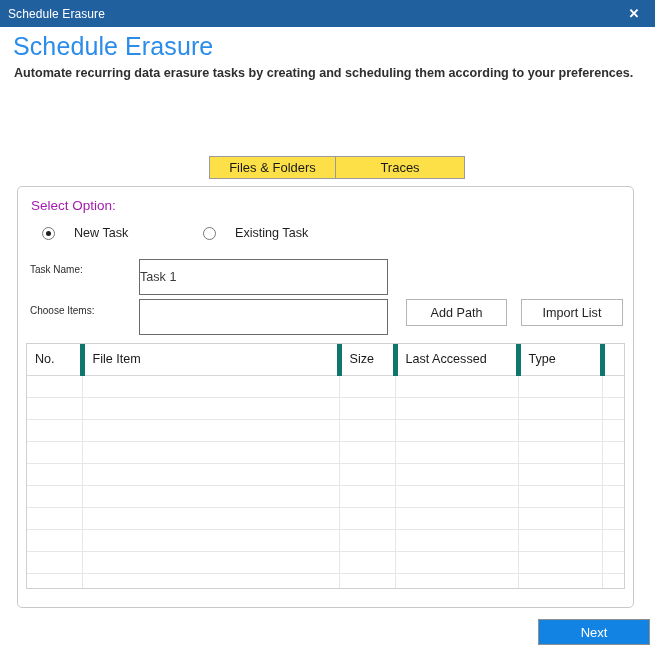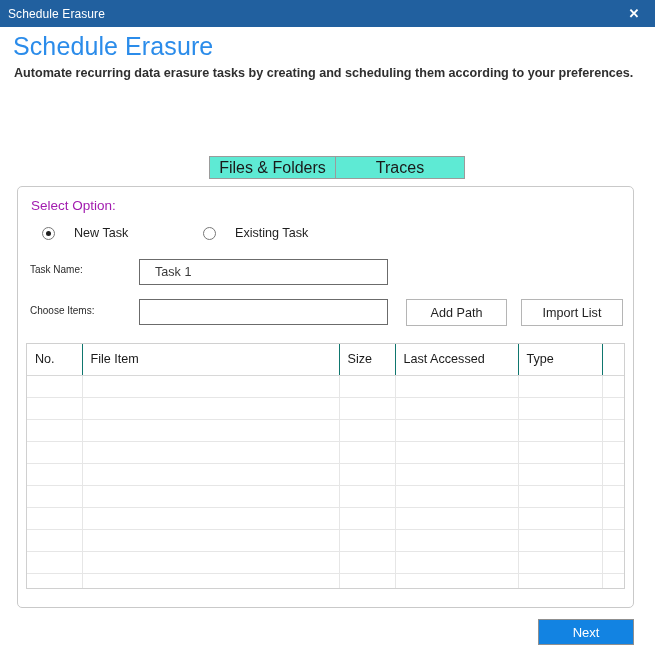--- a/index.html
+++ b/index.html
@@ -83,23 +83,23 @@
     height: 23px;
     display: flex;
     border: 1px solid #9b9b9b;
     box-sizing: border-box;
     background: #ffffff;
   }
   .tab {
     display: flex;
     align-items: center;
     justify-content: center;
-    font-size: 16px;
+    font-size: 13px;
     color: #1a1a1a;
-    background: #5eead4;
+    background: #fde047;
     box-sizing: border-box;
     cursor: default;
     user-select: none;
   }
   .tab.first { width: 126px; border-right: 1px solid #9b9b9b; }
   .tab.second { width: 128px; }
 
   
   .panel {
     position: absolute;
@@ -164,28 +164,28 @@
     position: absolute;
     font-size: 10px;
     color: #2a2a2a;
     white-space: nowrap;
   }
   .label-taskname { left: 12px; top: 77px; }
   .label-chooseitems { left: 12px; top: 118px; }
 
   .text-input {
     position: absolute;
-    height: 26px;
+    height: 36px;
     border: 1px solid #6b6b6b;
     box-sizing: border-box;
     background: #ffffff;
     font-family: "Liberation Sans", sans-serif;
     font-size: 12.6px;
     color: #3a3a3a;
-    padding: 0 15px;
+    padding: 0 0;
     outline: none;
     border-radius: 0;
   }
   .input-taskname { left: 121px; top: 72px; width: 249px; }
   .input-chooseitems { left: 121px; top: 112px; width: 249px; }
 
   .btn {
     position: absolute;
     height: 27px;
     border: 1px solid #b5b5b5;
@@ -216,21 +216,21 @@
     table-layout: fixed;
     width: 100%;
   }
   table.filetable th {
     height: 31px;
     font-size: 12.6px;
     font-weight: normal;
     color: #1a1a1a;
     text-align: left;
     padding: 0 0 0 8px;
-    border-right: 1px solid #0f766e;
+    border-right: 5px solid #0f766e;
     border-bottom: 1px solid #d8d8d8;
     background: #ffffff;
     vertical-align: middle;
     white-space: nowrap;
     box-sizing: border-box;
   }
   table.filetable th:last-child { border-right: none; }
   table.filetable td {
     height: 22px;
     border-right: 1px solid #e6e6e6;
@@ -242,21 +242,21 @@
     box-sizing: border-box;
     overflow: hidden;
     white-space: nowrap;
   }
   table.filetable td:last-child { border-right: none; }
 
   
   .btn-next {
     position: absolute;
     left: 538px; top: 619px;
-    width: 96px;
+    width: 112px;
     height: 26px;
     background: #1283e2;
     border: 1px solid #8f8f8f;
     box-sizing: border-box;
     color: #ffffff;
     font-family: "Liberation Sans", sans-serif;
     font-size: 13px;
     cursor: pointer;
     border-radius: 0;
   }

